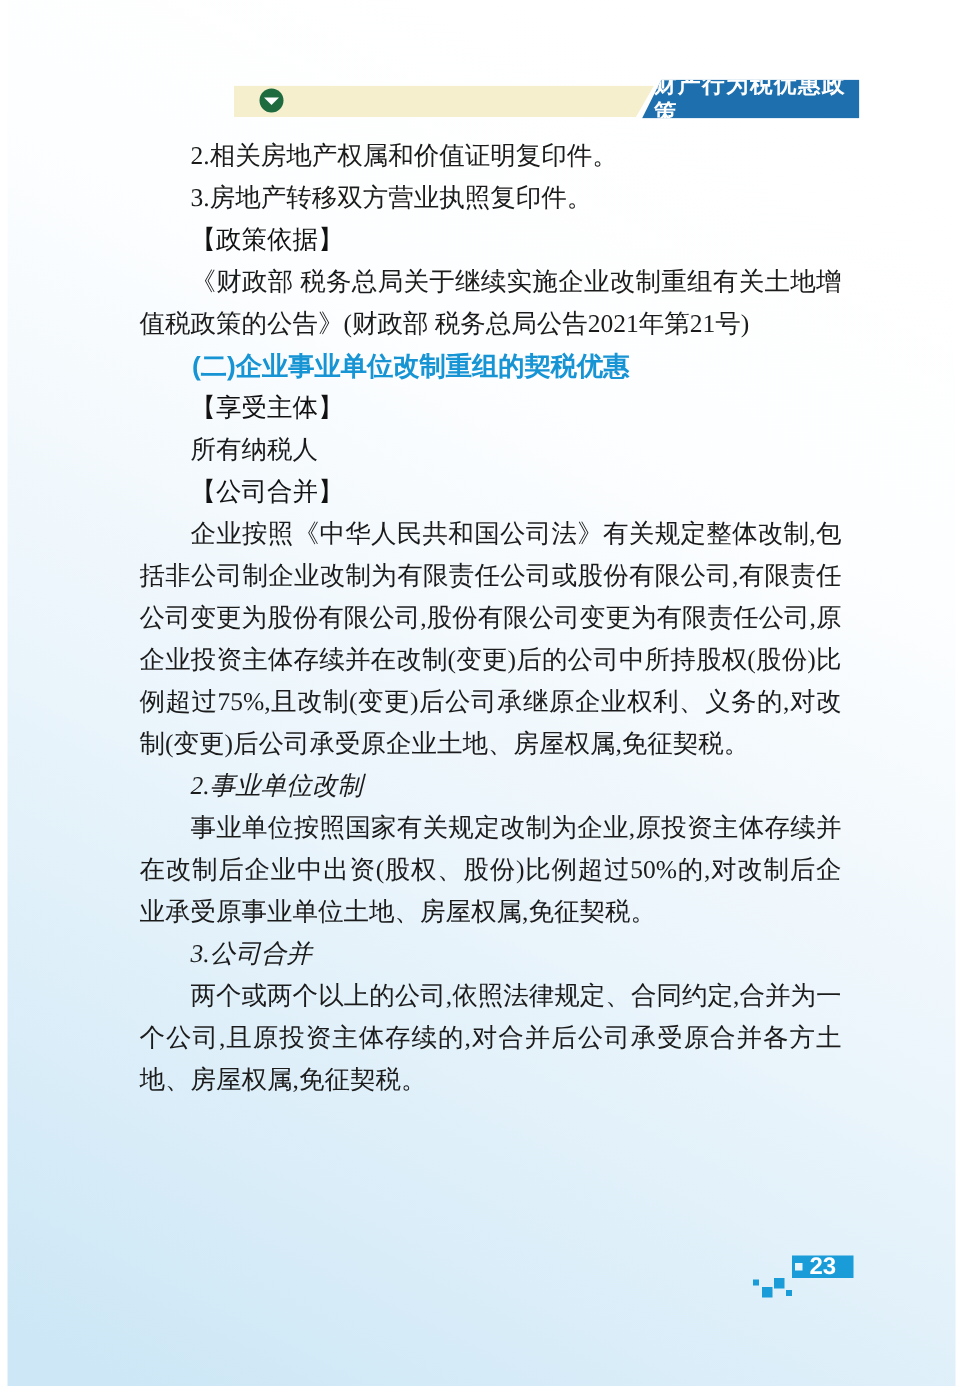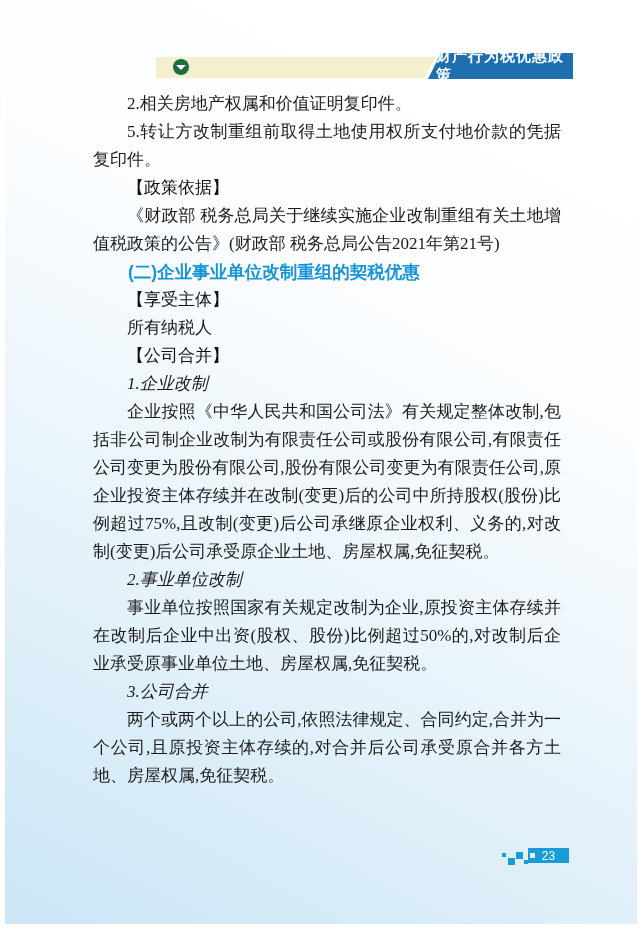--- a/index.html
+++ b/index.html
@@ -85,26 +85,26 @@
   }
   .checker { position: relative; width: 26px; height: 18px; }
   .checker .sq { position: absolute; background: #199cd8; }
   .sq1 { left: 0;  top: 2px;  width: 4px; height: 4px; }
   .sq2 { left: 6px; top: 7px;  width: 7px; height: 7px; }
   .sq3 { left: 14px; top: 1px; width: 7px; height: 7px; }
   .sq4 { left: 22px; top: 9px; width: 4px; height: 4px; }
   .page-number-box {
     position: relative;
     width: 41px; height: 15px;
-    margin-bottom: 6px;
+    margin-bottom: 17px;
     background: #199cd8;
     color: #ffffff;
     font-family: "Liberation Sans", "DejaVu Sans", sans-serif;
-    font-size: 12px;
-    font-weight: normal;
+    font-size: 16px;
+    font-weight: bold;
     display: flex;
     align-items: center;
     justify-content: center;
   }
   .page-number-box::before {
     content: "";
     position: absolute;
     left: 2px; top: 5px;
     width: 5px; height: 5px;
     background: #eaf5fb;
@@ -115,31 +115,30 @@
 
 <div class="page">
 
   <div class="header-bar">
     <span class="chevron-circle"></span>
   </div>
   <div class="header-tag">财产行为税优惠政策</div>
 
   <div class="content">
     <p>2.相关房地产权属和价值证明复印件。</p>
-    <p>5.转让方改制重组前取得土地使用权所支付地价款的凭据复印件。</p>
+    <p>3.房地产转移双方营业执照复印件。</p>
     <p class="label-bold">【政策依据】</p>
     <p>《财政部 税务总局关于继续实施企业改制重组有关土地增值税政策的公告》(财政部 税务总局公告2021年第21号)</p>
 
     <p class="section-heading">(二)企业事业单位改制重组的契税优惠</p>
 
     <p class="label-bold">【享受主体】</p>
     <p>所有纳税人</p>
     <p class="label-bold">【公司合并】</p>
 
-    <p class="kaiti-item">1.企业改制</p>
     <p>企业按照《中华人民共和国公司法》有关规定整体改制,包括非公司制企业改制为有限责任公司或股份有限公司,有限责任公司变更为股份有限公司,股份有限公司变更为有限责任公司,原企业投资主体存续并在改制(变更)后的公司中所持股权(股份)比例超过75%,且改制(变更)后公司承继原企业权利、义务的,对改制(变更)后公司承受原企业土地、房屋权属,免征契税。</p>
 
     <p class="kaiti-item">2.事业单位改制</p>
     <p>事业单位按照国家有关规定改制为企业,原投资主体存续并在改制后企业中出资(股权、股份)比例超过50%的,对改制后企业承受原事业单位土地、房屋权属,免征契税。</p>
 
     <p class="kaiti-item">3.公司合并</p>
     <p>两个或两个以上的公司,依照法律规定、合同约定,合并为一个公司,且原投资主体存续的,对合并后公司承受原合并各方土地、房屋权属,免征契税。</p>
   </div>
 
   <div class="footer">

